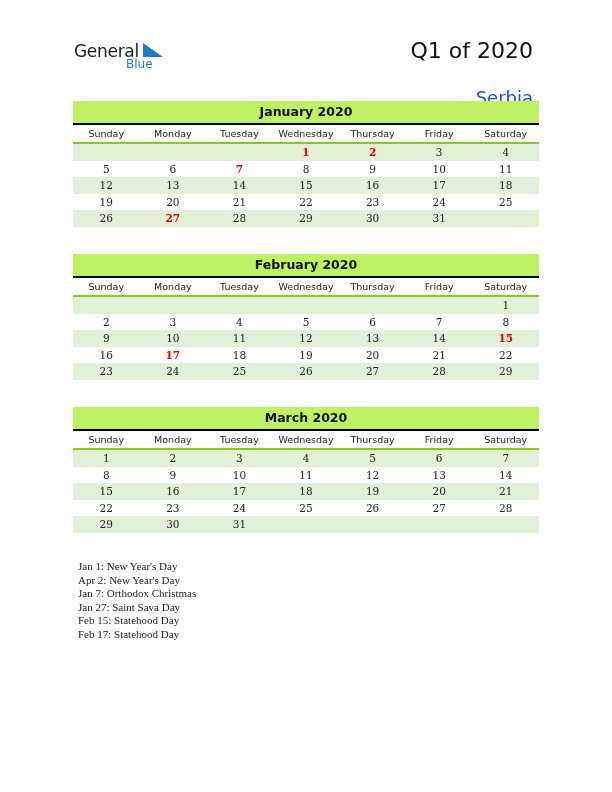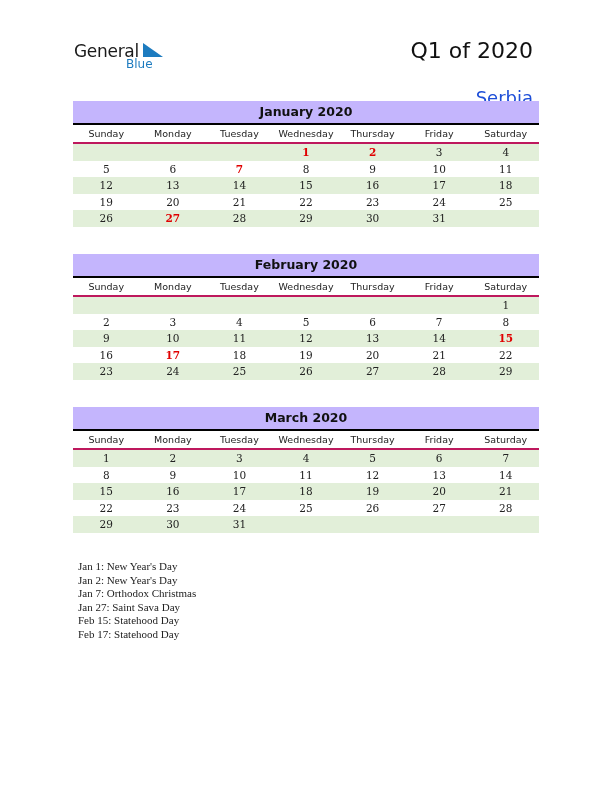--- a/index.html
+++ b/index.html
@@ -4,22 +4,22 @@
 <style>
   html, body { margin: 0; padding: 0; background: #ffffff; }
   body { width: 612px; height: 792px; position: relative; overflow: hidden; font-family: "DejaVu Sans", sans-serif; color: #222; }
   .logo { position: absolute; left: 74px; top: 41px; width: 100px; height: 40px; text-align: right; }
   .logo .general { position: absolute; left: 0; top: 0; font-size: 17px; color: #1a1a1a; letter-spacing: -0.3px; font-family: "DejaVu Sans", sans-serif; }
   .logo .blue { position: absolute; left: 52px; top: 16px; font-size: 12px; color: #1d7bbf; font-family: "DejaVu Sans", sans-serif; }
   .logo .tri { position: absolute; left: 68px; top: 2px; width: 0; height: 0; border-left: 0 solid transparent; border-bottom: 14px solid #1d7bbf; border-right: 20px solid transparent; }
   .title { position: absolute; right: 79px; top: 38px; font-size: 22px; color: #111; }
   .subtitle { position: absolute; right: 79px; top: 78px; font-size: 18px; color: #1d4ed8; margin-top: 9px; }
   .month { position: absolute; left: 73px; width: 466px; }
-  .month-header { height: 22px; background: #c4b5fd; text-align: center; font-weight: bold; font-size: 12.5px; line-height: 22px; color: #111; border-bottom: 2px solid #000; }
-  .dow-row { display: flex; height: 17px; border-bottom: 2px solid #be185d; }
+  .month-header { height: 22px; background: #bef264; text-align: center; font-weight: bold; font-size: 12.5px; line-height: 22px; color: #111; border-bottom: 2px solid #000; }
+  .dow-row { display: flex; height: 17px; border-bottom: 2px solid #84cc16; }
   .dow { flex: 1; text-align: center; font-size: 9.5px; line-height: 17px; color: #222; }
   .week { display: flex; height: 16.5px; }
   .week.shaded { background: #e2efd9; }
   .day { flex: 1; text-align: center; font-family: "DejaVu Serif", serif; font-size: 10.5px; line-height: 16.5px; color: #222; }
   .day.holiday { color: #e00000; font-weight: bold; }
   .notes { position: absolute; left: 78px; top: 560px; font-family: "Liberation Serif", serif; font-size: 11px; color: #222; line-height: 13.5px; }
 </style>
 </head>
 <body>
 
@@ -201,18 +201,18 @@
         <div class="day"></div>
         <div class="day"></div>
         <div class="day"></div>
         <div class="day"></div>
       </div>
     </div>
   </div>
 
 <div class="notes" id="notes">
     <div>Jan 1: New Year's Day</div>
-    <div>Jan 2: New Year's Day</div>
+    <div>Apr 2: New Year's Day</div>
     <div>Jan 7: Orthodox Christmas</div>
     <div>Jan 27: Saint Sava Day</div>
     <div>Feb 15: Statehood Day</div>
     <div>Feb 17: Statehood Day</div>
   </div>
 
 </body></html>

